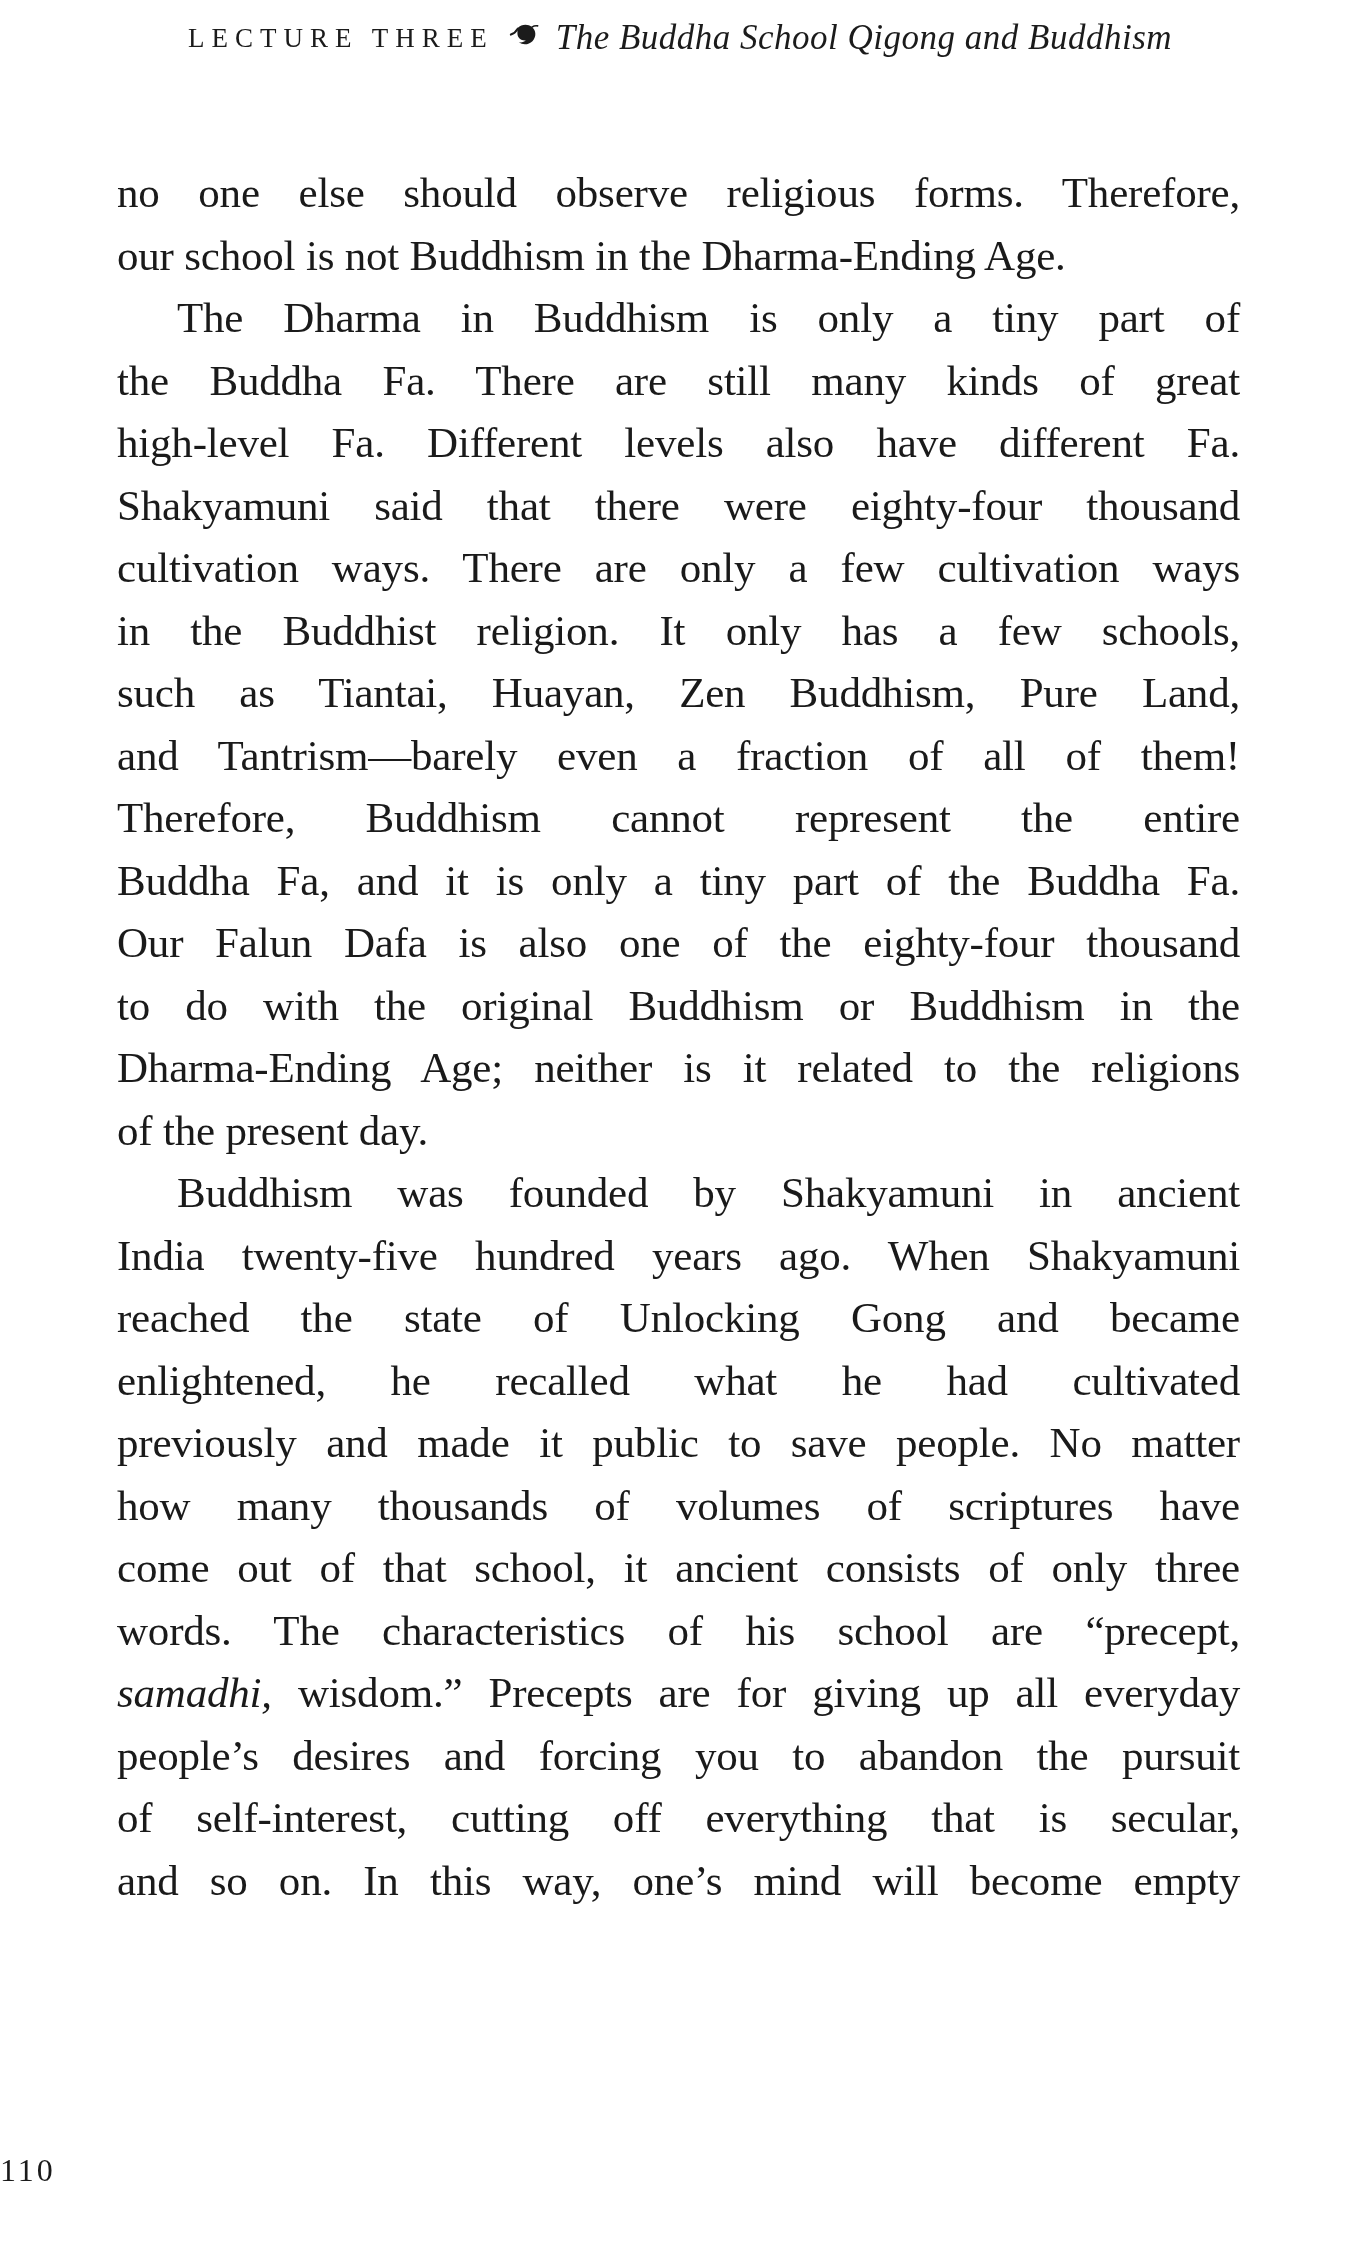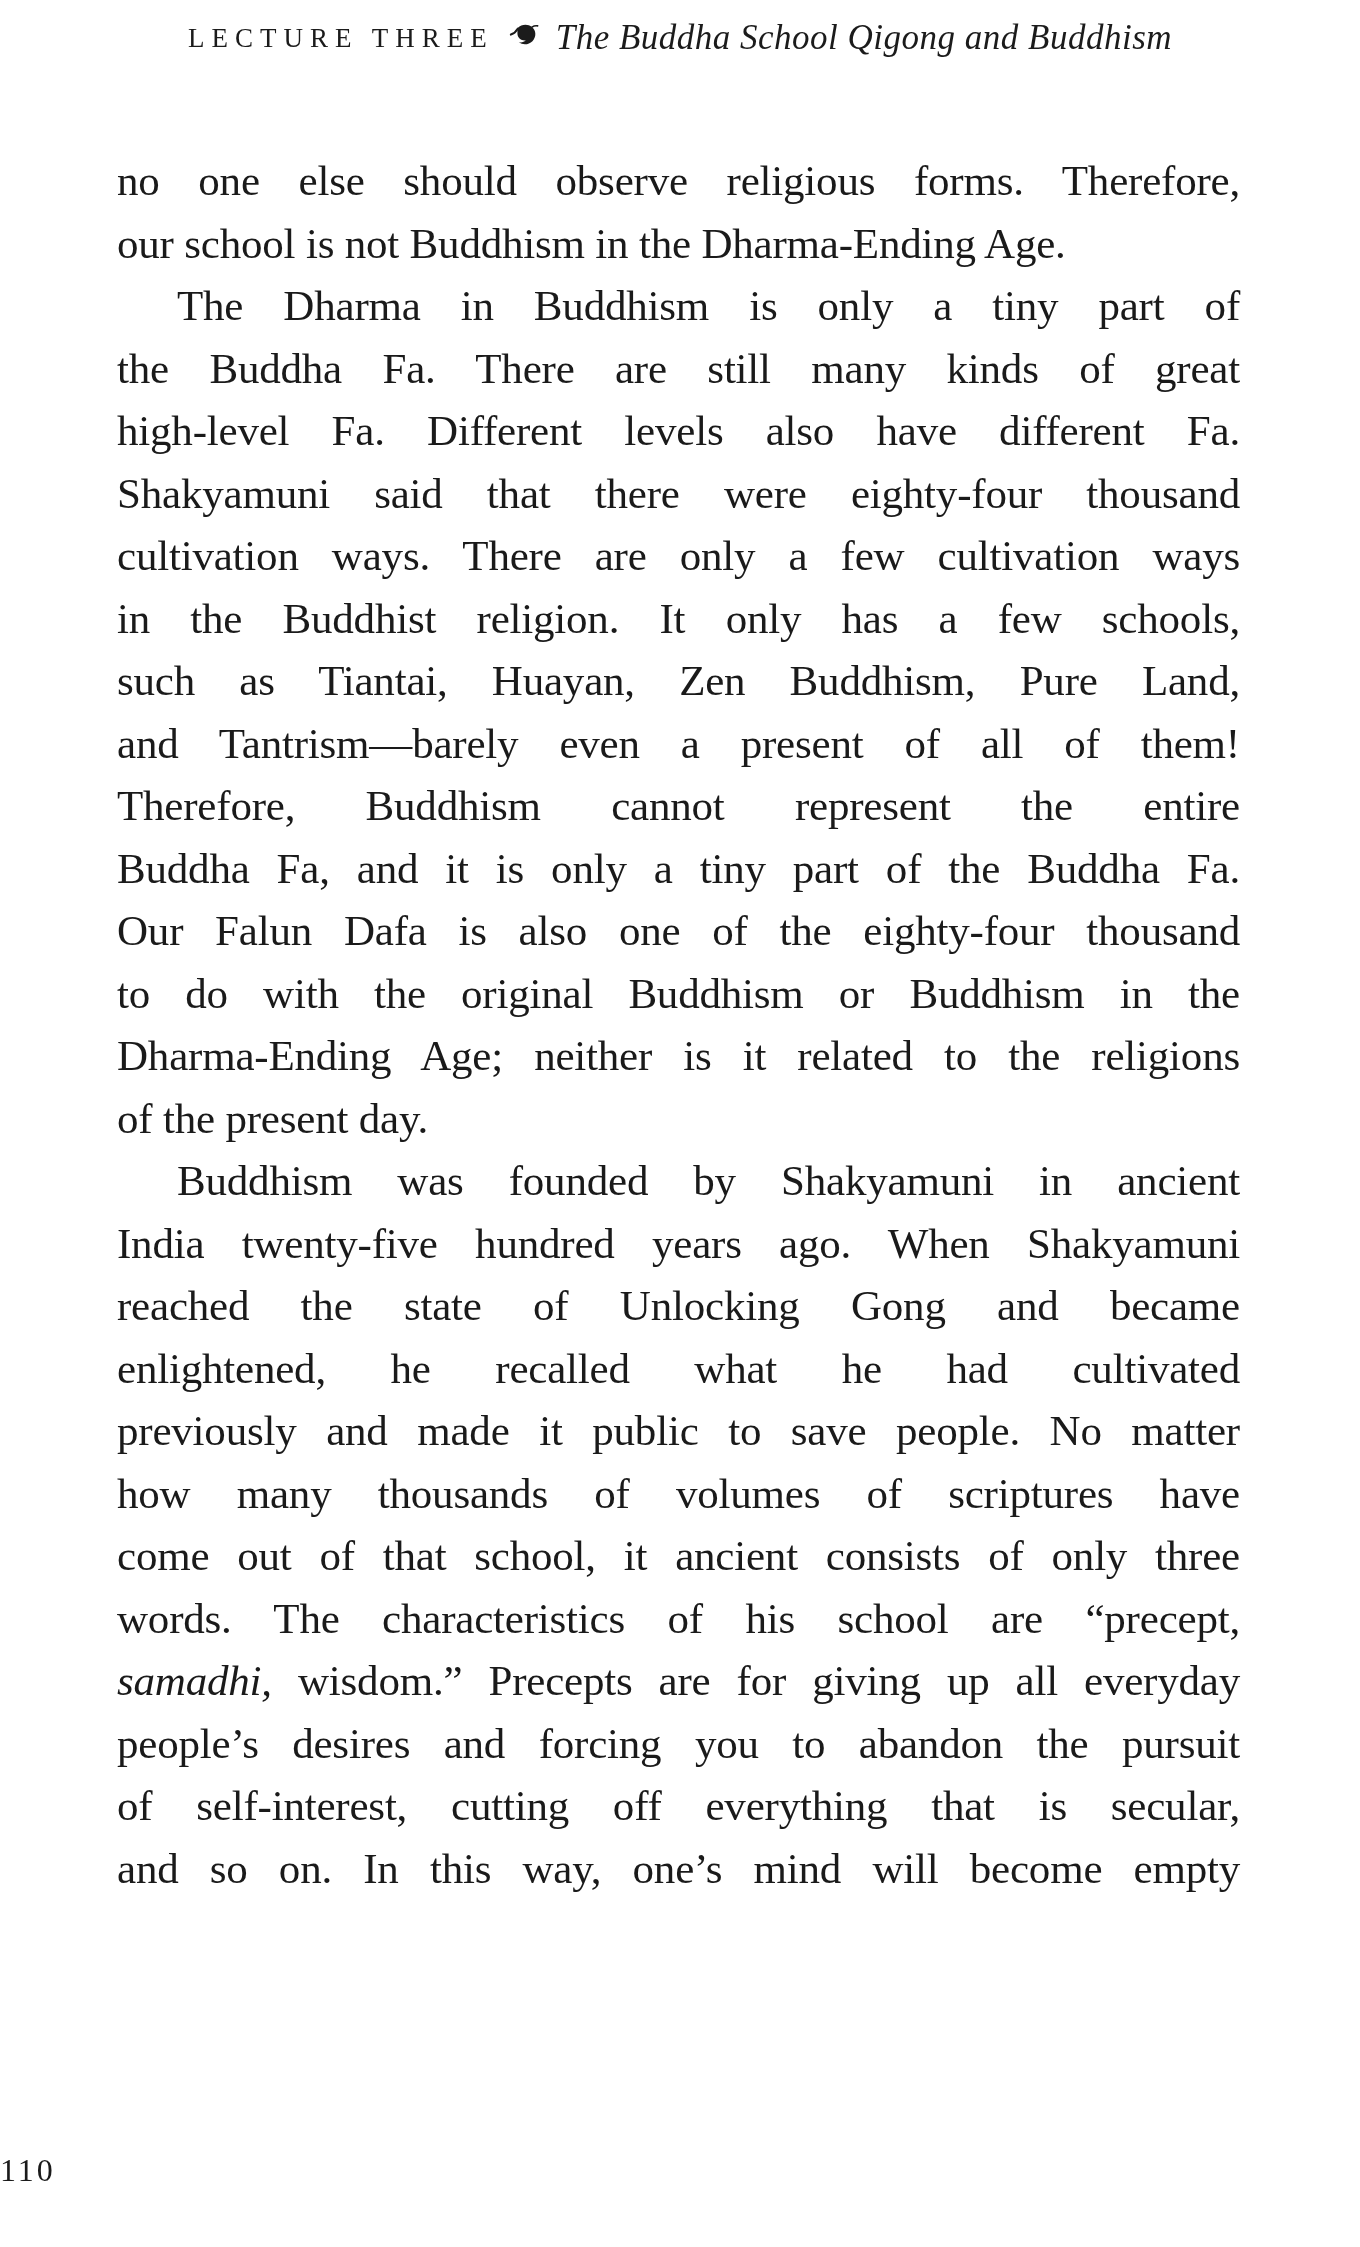--- a/index.html
+++ b/index.html
@@ -43,21 +43,21 @@
     font-style: italic;
     font-size: 35px;
     line-height: 40px;
     letter-spacing: 0.5px;
     color: #1b1b1b;
   }
   
   .body-text {
     position: absolute;
     left: 117px;
-    top: 150px;
+    top: 162px;
     width: 1123px;
     font-size: 43px;
     line-height: 62.5px;
     letter-spacing: -0.2px;
     color: #1a1a1a;
   }
   .paragraph { margin: 0; }
   .paragraph + .paragraph { }
   .line {
     text-align: justify;
@@ -107,21 +107,21 @@
         <div class="line last-left">our school is not Buddhism in the Dharma-Ending Age.</div>
       </div>
       <div class="paragraph">
         <div class="line first-indent">The Dharma in Buddhism is only a tiny part of</div>
         <div class="line">the Buddha Fa. There are still many kinds of great</div>
         <div class="line">high-level Fa. Different levels also have different Fa.</div>
         <div class="line">Shakyamuni said that there were eighty-four thousand</div>
         <div class="line">cultivation ways. There are only a few cultivation ways</div>
         <div class="line">in the Buddhist religion. It only has a few schools,</div>
         <div class="line">such as Tiantai, Huayan, Zen Buddhism, Pure Land,</div>
-        <div class="line">and Tantrism—barely even a present of all of them!</div>
+        <div class="line">and Tantrism—barely even a fraction of all of them!</div>
         <div class="line">Therefore, Buddhism cannot represent the entire</div>
         <div class="line">Buddha Fa, and it is only a tiny part of the Buddha Fa.</div>
         <div class="line">Our Falun Dafa is also one of the eighty-four thousand</div>
         <div class="line">to do with the original Buddhism or Buddhism in the</div>
         <div class="line">Dharma-Ending Age; neither is it related to the religions</div>
         <div class="line last-left">of the present day.</div>
       </div>
       <div class="paragraph">
         <div class="line first-indent">Buddhism was founded by Shakyamuni in ancient</div>
         <div class="line">India twenty-five hundred years ago. When Shakyamuni</div>

